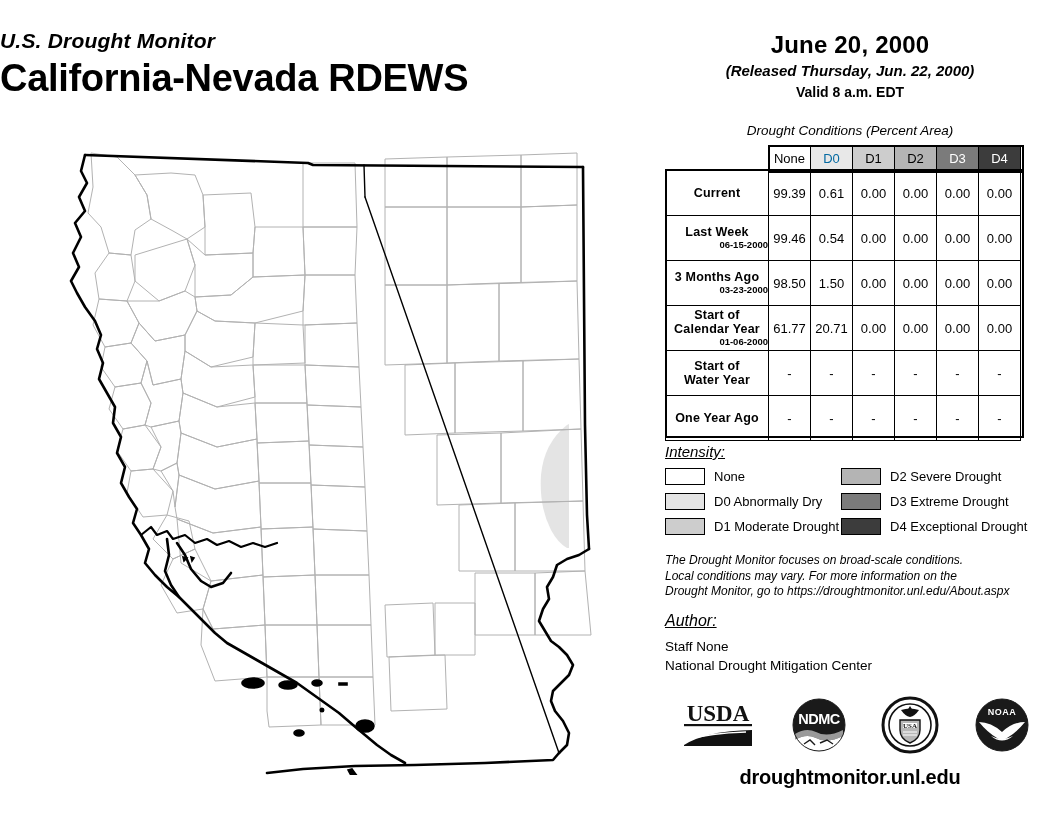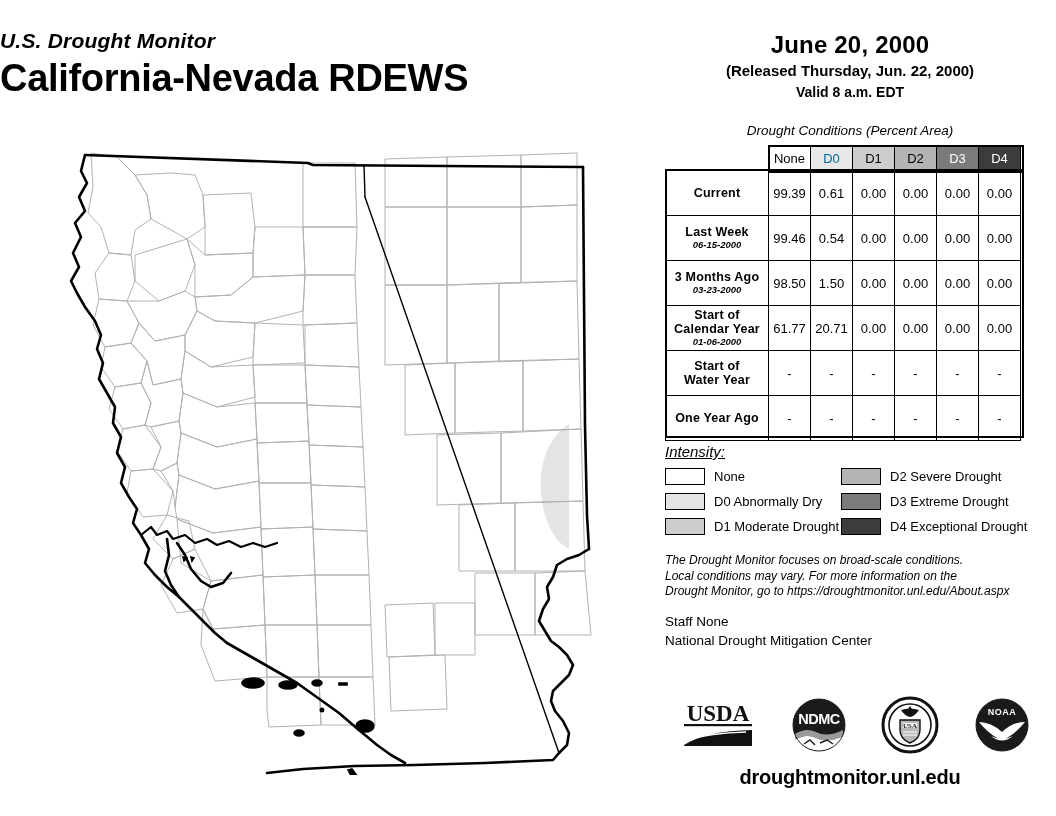--- a/index.html
+++ b/index.html
@@ -66,20 +66,21 @@
   }
   #valid-date {
     font-size: 24px;
     font-weight: bold;
     line-height: 30px;
     letter-spacing: 0.2px;
   }
   #released-date {
     font-size: 15px;
     font-weight: bold;
+    font-style: italic;
     line-height: 21px;
   }
   #valid-time {
     font-size: 14px;
     font-weight: bold;
     line-height: 20px;
     margin-top: 1px;
   }
 
   #table-caption {
@@ -129,24 +130,24 @@
   #conditions-table tbody td { height: 44px; background: #ffffff; margin-left: 44px; }
   #conditions-table tbody td.row-label {
     font-weight: bold;
     font-size: 12.5px;
     line-height: 14px;
     letter-spacing: 0.2px;
   }
   td.row-label .sub-date {
     display: block;
     font-weight: bold;
-    font-style: italic;
     font-size: 9.5px;
     line-height: 12px;
     letter-spacing: 0;
+    text-align: right;
   }
   #conditions-table tbody td.val { font-size: 13px; }
 
   
   #conditions-table tbody { outline: none; }
   #table-frame {
     position: absolute;
     left: 10px; top: 169px;
     width: 355px; height: 265px;
     border: 2px solid #000000;
@@ -527,20 +528,21 @@
     </div>
   </div>
 
   <div id="disclaimer">
     <div>The Drought Monitor focuses on broad-scale conditions.</div>
     <div>Local conditions may vary. For more information on the</div>
     <div>Drought Monitor, go to https://droughtmonitor.unl.edu/About.aspx</div>
   </div>
 
   <div id="author-section">
+    <div id="author-heading">Author:</div>
     <div class="author-line">Staff None</div>
     <div class="author-line">National Drought Mitigation Center</div>
   </div>
 
   <div id="logo-row">
 
     <svg class="logo" width="76" height="52" viewBox="0 0 76 52">
       <text x="38" y="22" text-anchor="middle" font-family="Liberation Serif, serif" font-size="23" font-weight="bold" fill="#111111">USDA</text>
       <rect x="4" y="25" width="68" height="2.2" fill="#111111"></rect>
       <path d="M4 46 Q26 32 72 31 L72 47 L4 47 Z" fill="#111111"></path>

